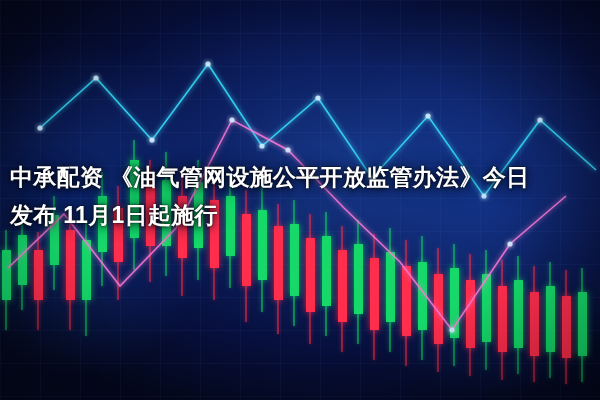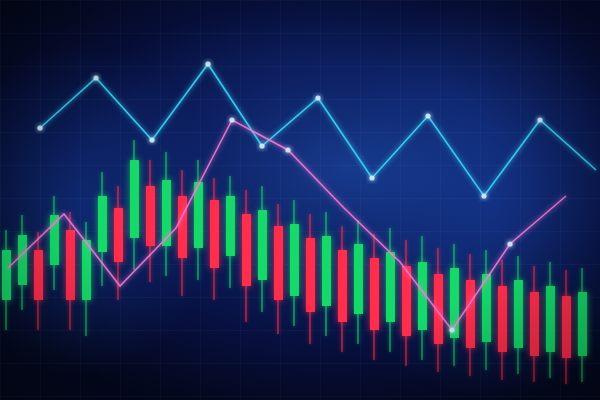--- a/index.html
+++ b/index.html
@@ -290,15 +290,17 @@
       <circle cx="540" cy="120" r="2.6" fill="#cfeaff" fill-opacity="0.9" filter="url(#gl)"></circle>
       <circle cx="232" cy="120" r="2.6" fill="#cfeaff" fill-opacity="0.9" filter="url(#gl)"></circle>
       <circle cx="288" cy="150" r="2.6" fill="#cfeaff" fill-opacity="0.9" filter="url(#gl)"></circle>
       <circle cx="452" cy="330" r="2.6" fill="#cfeaff" fill-opacity="0.9" filter="url(#gl)"></circle>
       <circle cx="510" cy="244" r="2.6" fill="#cfeaff" fill-opacity="0.9" filter="url(#gl)"></circle>
     </svg>
 
   <div class="bg-vignette"></div>
 
   <div class="headline">
+    <span class="ln">中承配资 《油气管网设施公平开放监管办法》今日</span>
+    <span class="ln">发布 11月1日起施行</span>
   </div>
 
 </div>
 
 </body></html>

